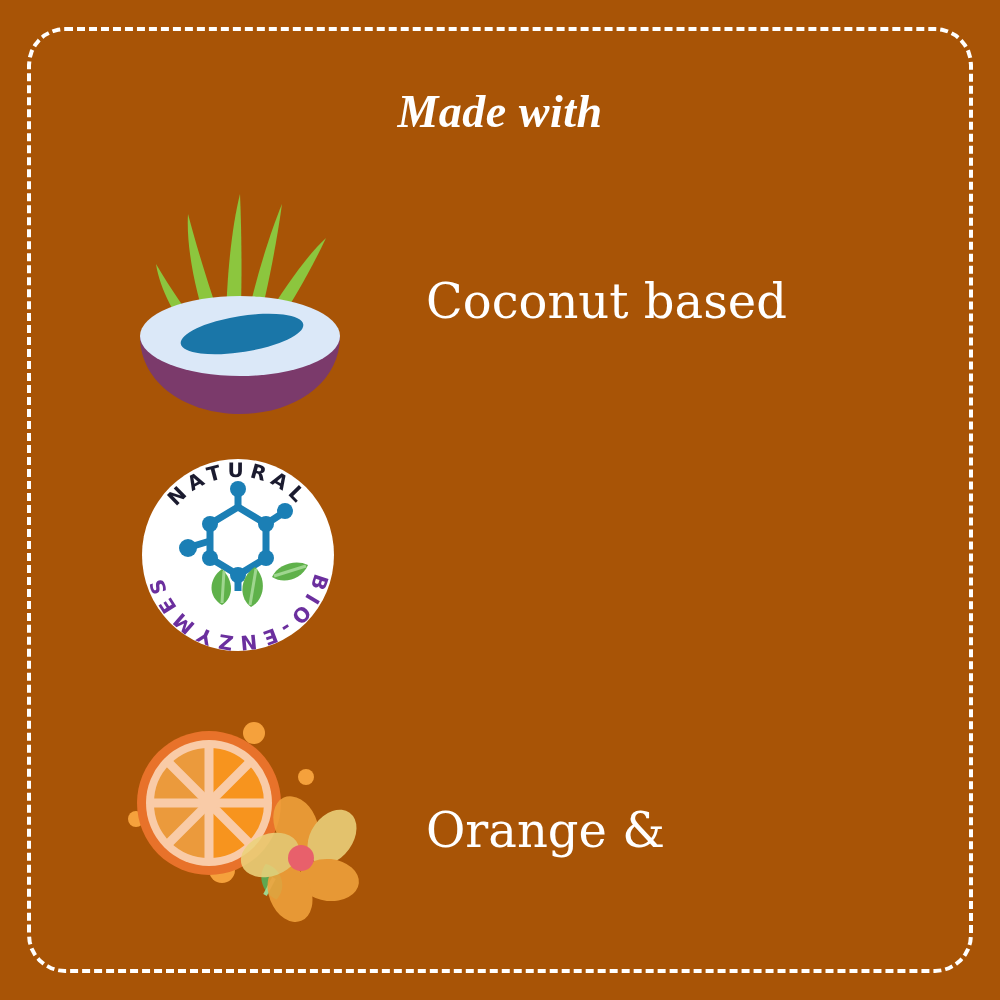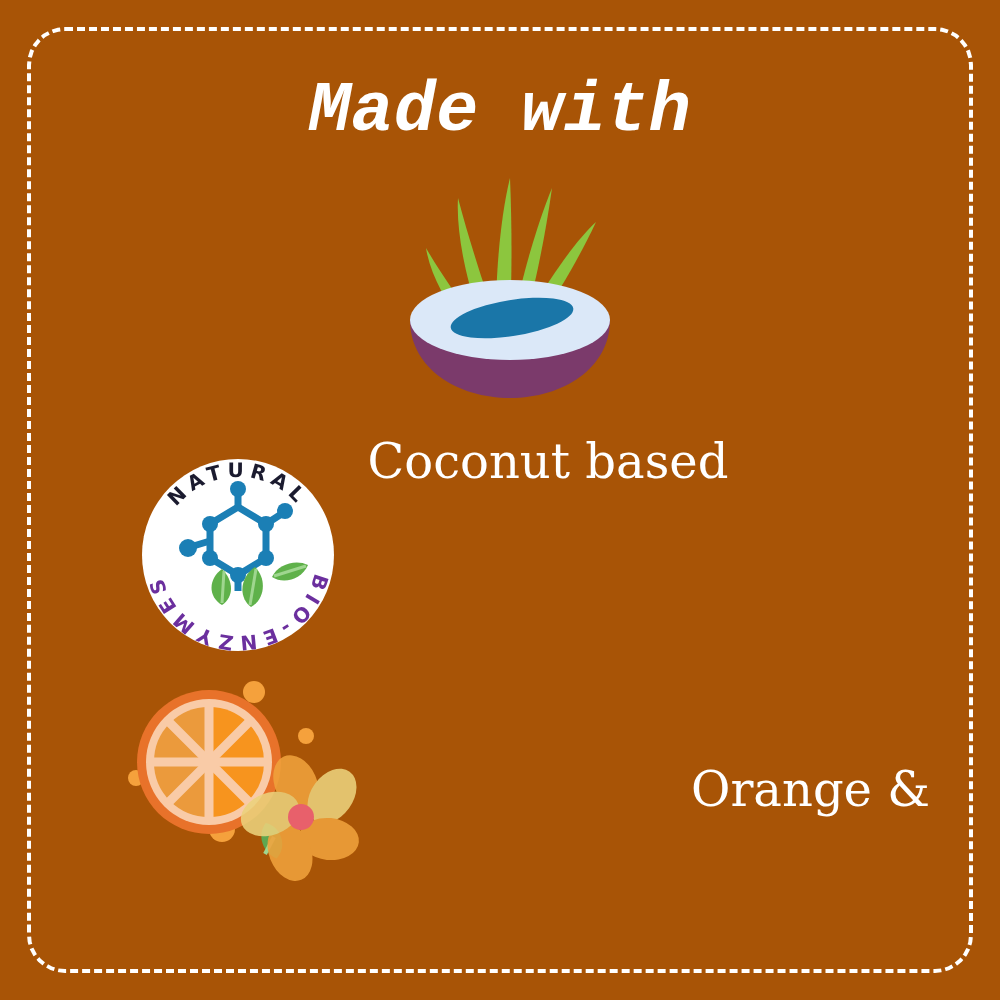--- a/index.html
+++ b/index.html
@@ -32,40 +32,40 @@
     pointer-events: none;
   }
   
   #title {
     position: absolute;
     left: 0;
     top: 72px;
     width: 1000px;
     text-align: center;
     color: #ffffff;
-    font-family: Liberation Mono, monospace;
+    font-family: Liberation Serif, serif;
     font-weight: bold;
     font-style: italic;
-    font-size: 70px;
+    font-size: 46px;
     line-height: 80px;
     letter-spacing: 0.5px;
     white-space: nowrap;
   }
   
   .row {
     position: absolute;
     left: 130px;
     width: 800px;
     height: 230px;
     display: flex;
     align-items: center;
   }
-  #row-coconut   { top: 170px; flex-direction: column; }
+  #row-coconut   { top: 186px; }
   #row-enzymes   { top: 445px; }
-  #row-fragrance { top: 674px; text-align: right; }
+  #row-fragrance { top: 715px; }
 
   .icon-cell {
     width: 260px;
     height: 230px;
     position: relative;
     flex: 0 0 260px;
   }
   .text-cell {
     flex: 1 1 auto;
     color: #ffffff;

